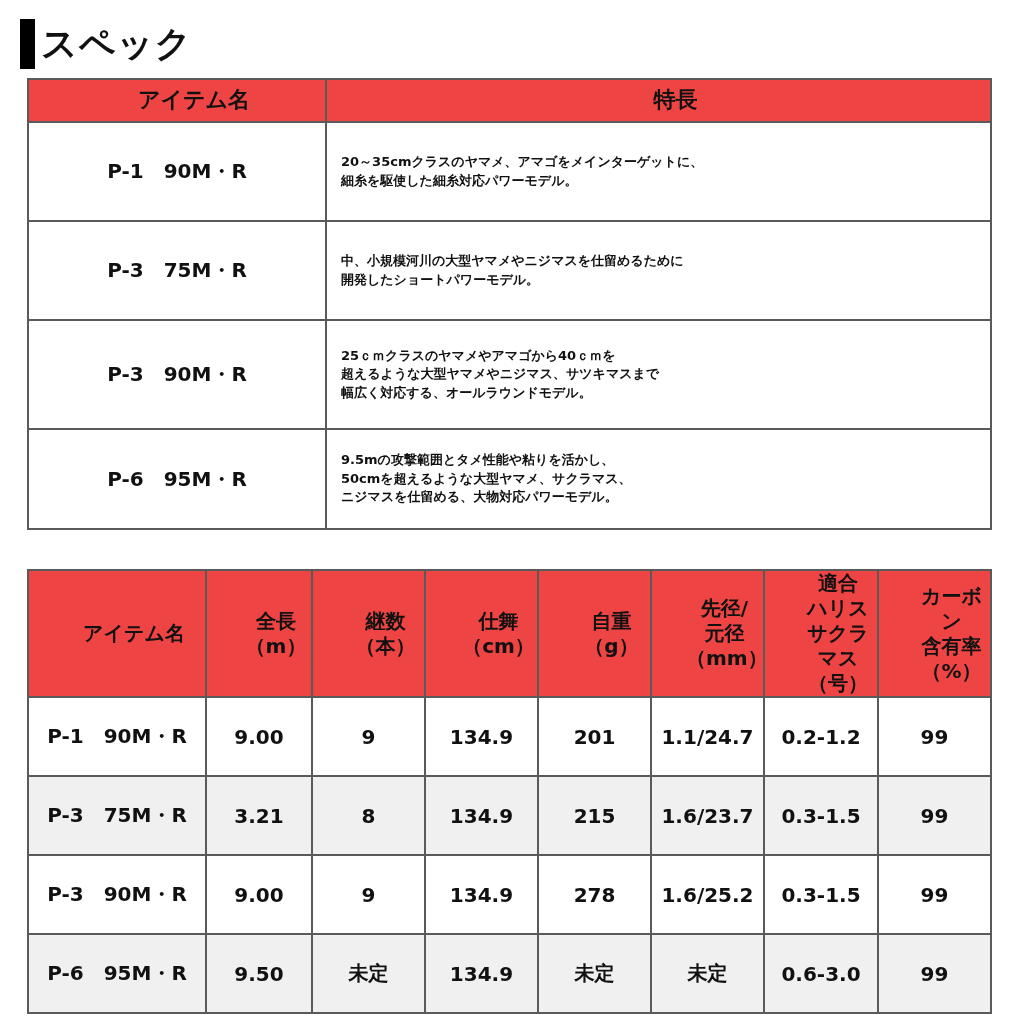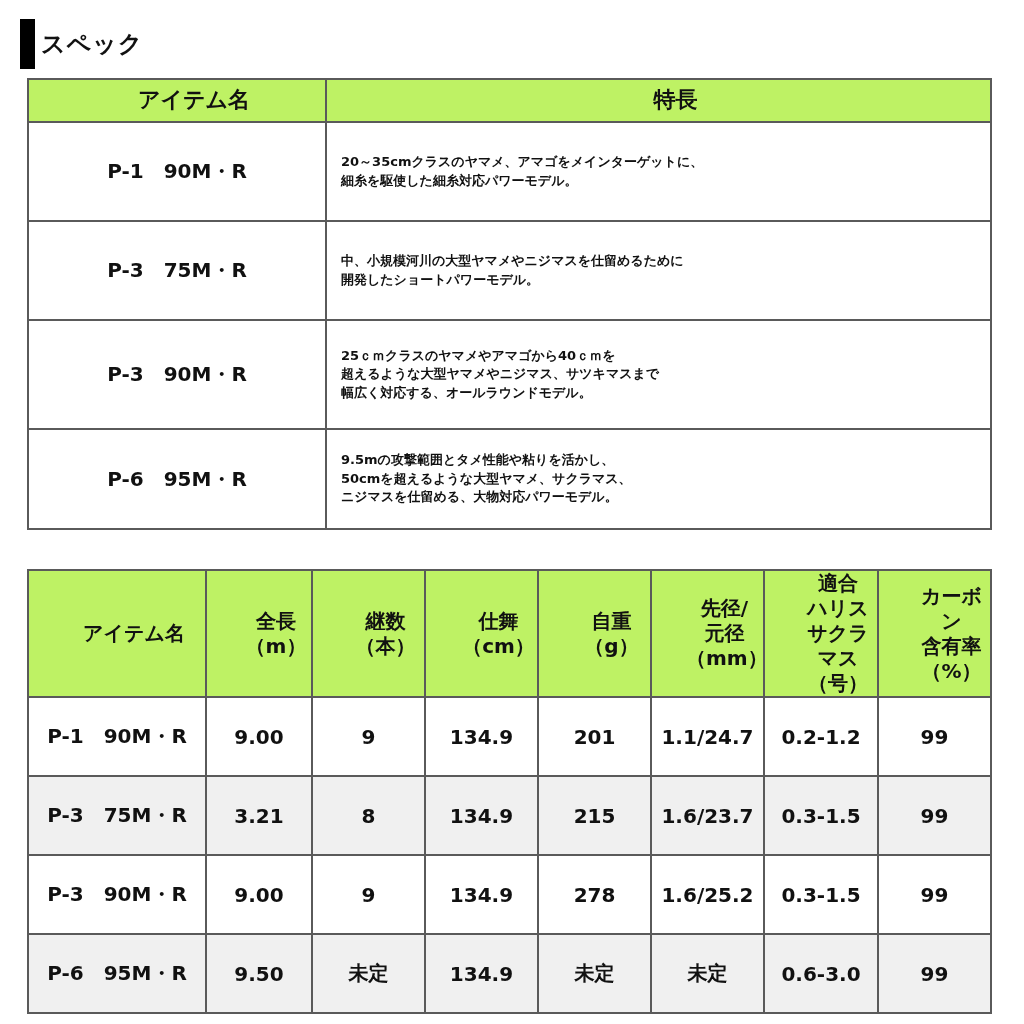--- a/index.html
+++ b/index.html
@@ -3,25 +3,25 @@
 <meta charset="utf-8">
 <style>
   html, body { margin: 0; padding: 0; background: #ffffff; }
   body {
     width: 1024px; height: 1024px; position: relative; overflow: hidden;
     font-family: "DejaVu Sans", "Liberation Sans", sans-serif;
     color: #111111;
   }
   .title-wrap { position: absolute; left: 20px; top: 18px; height: 52px; display: flex; align-items: center; }
   .title-bar { width: 15px; height: 50px; background: #000; margin-right: 6px; }
-  .title-text { font-size: 24px; font-weight: bold; letter-spacing: 1px; }
+  .title-text { font-size: 36px; font-weight: bold; letter-spacing: 1px; }
 
   table { border-collapse: collapse; position: absolute; left: 27px; table-layout: fixed; }
   td, th { border: 2px solid #5a5a5a; font-weight: bold; padding: 0; }
-  th { background: #bef264; font-size: 21px; text-align: center; vertical-align: middle; line-height: 1.2; padding-left: 34px; }
+  th { background: #ef4444; font-size: 21px; text-align: center; vertical-align: middle; line-height: 1.2; padding-left: 34px; }
 
   #feat { top: 78px; width: 963px; }
   #feat th { height: 41px; font-size: 22px; }
   #feat td.name { text-align: center; font-size: 20px; }
   #feat td.desc { font-size: 13px; line-height: 1.42; padding-left: 14px; vertical-align: middle; }
   #feat tr.r0 td { height: 97px; }
   #feat tr.r1 td { height: 97px; }
   #feat tr.r2 td { height: 107px; }
   #feat tr.r3 td { height: 98px; border-radius: 17px; }
 

